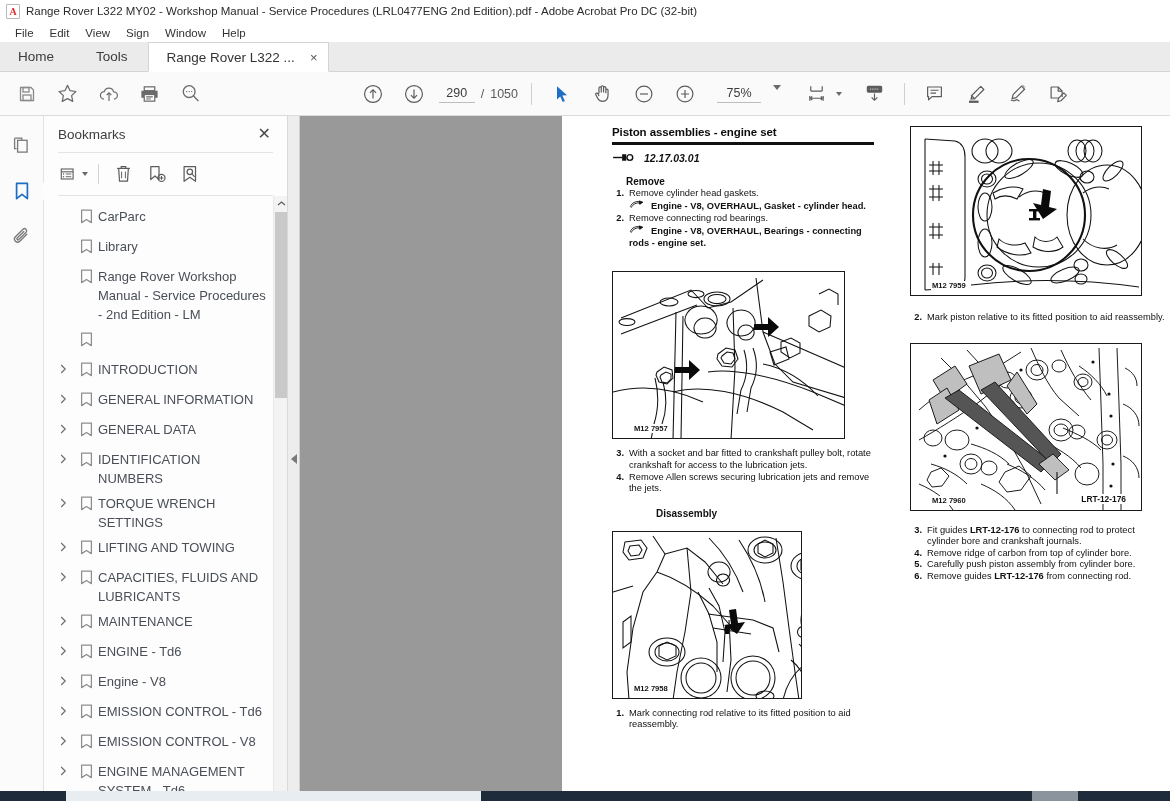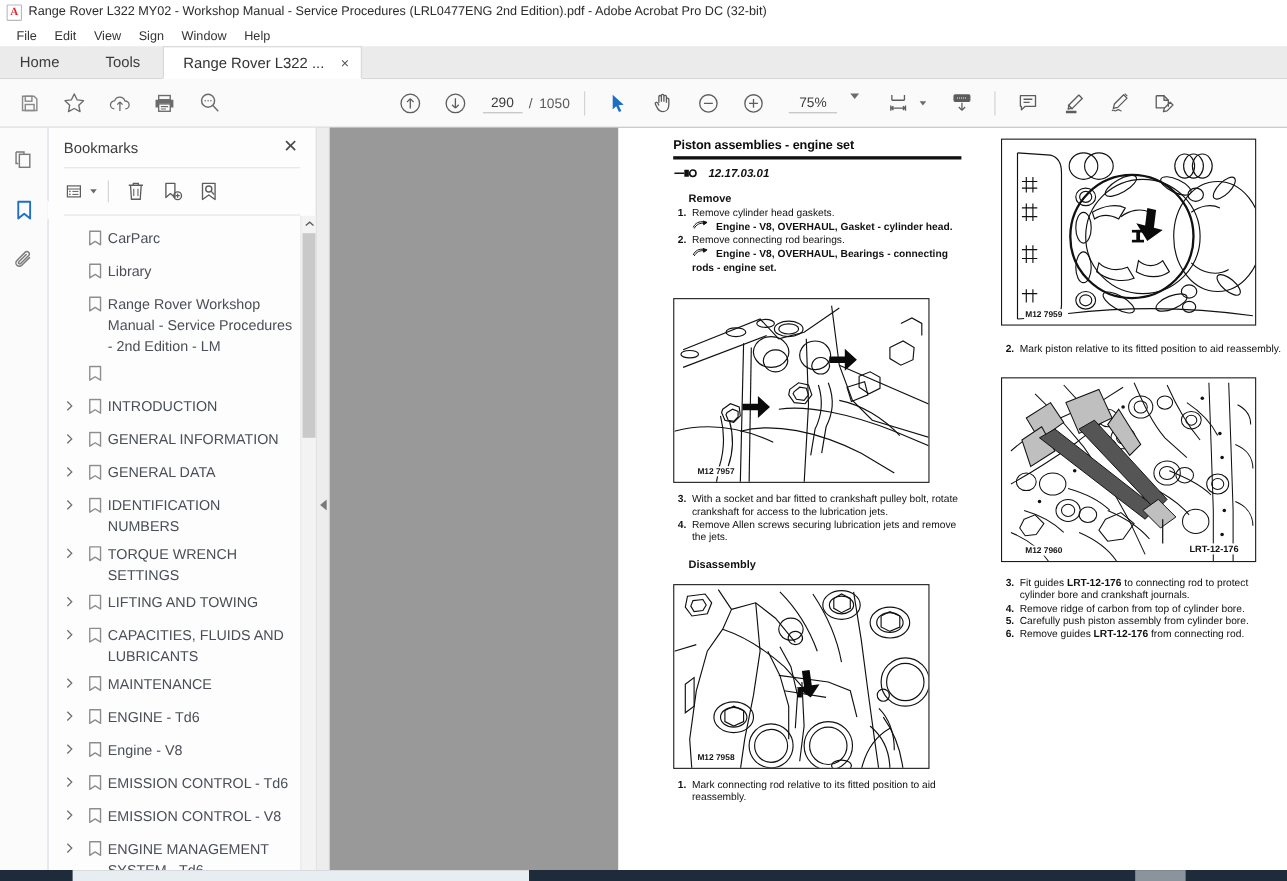--- a/index.html
+++ b/index.html
@@ -752,23 +752,23 @@
                   <div class="oitem">
                     <div class="onum">3.</div>
                     <div class="otext">With a socket and bar fitted to crankshaft pulley bolt, rotate crankshaft for access to the lubrication jets.</div>
                   </div>
                   <div class="oitem">
                     <div class="onum">4.</div>
                     <div class="otext">Remove Allen screws securing lubrication jets and remove the jets.</div>
                   </div>
                 </div>
 
-              <div class="bold-head" style="margin-top:13px;">Disassembly</div>
-
-              <div class="fig" style="width:233px;height:168px;margin-top:12px;">
+              <div class="bold-head" style="margin-top:13px;margin-left:30px;">Disassembly</div>
+
+              <div class="fig" style="width:190px;height:168px;margin-top:12px;">
                 <svg width="233" height="168" viewBox="0 0 233 168">
                   <g fill="none" stroke="#111" stroke-width="1.05">
                     <path d="M12 10 l16 -2 6 8 -4 10 -14 2 -6 -8z"></path>
                     <path d="M17 14 l9 -1 3 5 -3 5 -8 1 -3 -5z"></path>
                     <path d="M40 4 L52 22 L44 40 L30 60 L20 96 L14 140 L16 168"></path>
                     <path d="M52 22 L74 16 L92 30 L110 52"></path>
                     <path d="M44 40 C62 46 82 58 100 74 L116 92"></path>
                     <path d="M74 16 L78 60 L72 100 L64 140 L60 168"></path>
                     <path d="M96 6 C110 20 122 38 130 60"></path>
                     <path d="M126 8 C138 26 148 48 152 70"></path>

